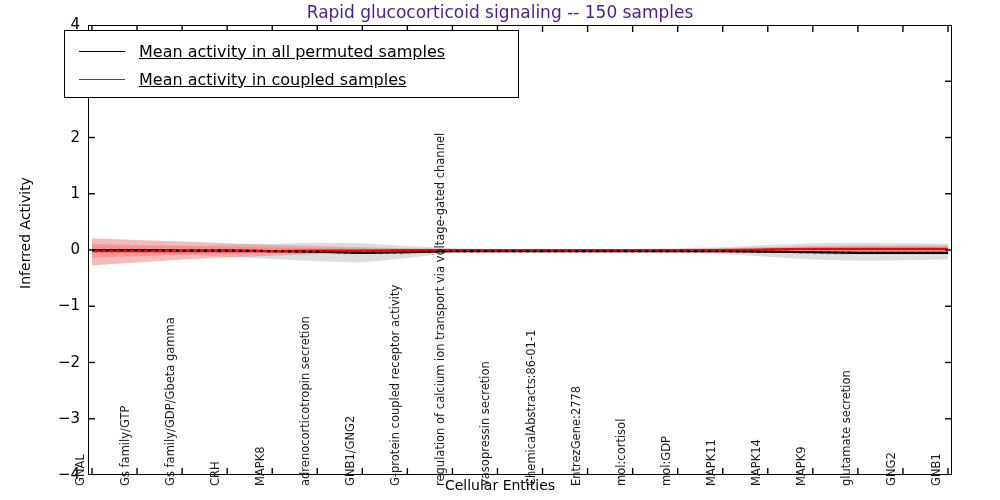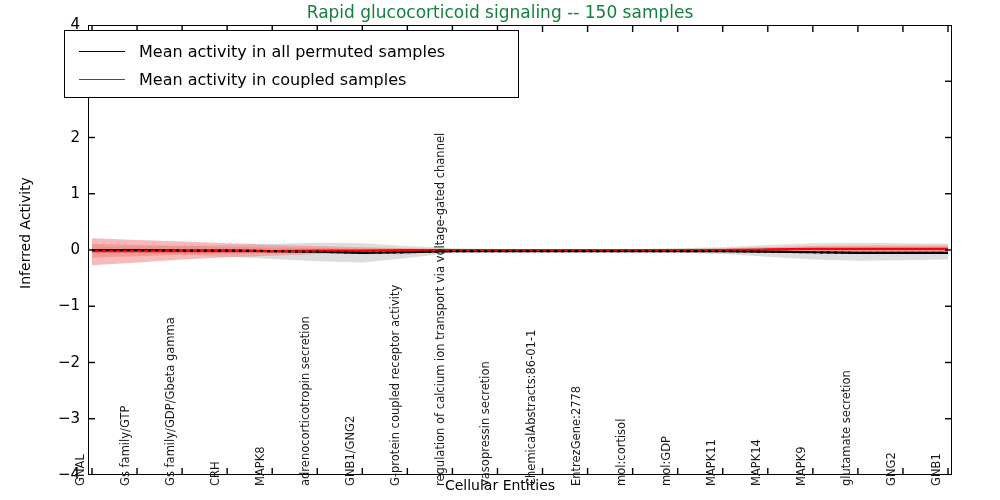--- a/index.html
+++ b/index.html
@@ -8,21 +8,21 @@
 
   .axes-frame{
     position:absolute;left:88px;top:25px;width:864px;height:450px;
     border:1.6px solid #000;box-sizing:border-box;background:#fff;
   }
 
   #plot-svg{position:absolute;left:88px;top:25px;width:864px;height:450px;}
 
   .title{
     position:absolute;left:0;top:2px;width:1000px;text-align:center;
-    font-size:17px;color:#15803d;white-space:nowrap;
+    font-size:17px;color:#4c1d95;white-space:nowrap;
   }
   .xlabel{
     position:absolute;left:0;top:477px;width:1000px;text-align:center;
     font-size:14px;color:#000;
   }
   .ylabel{
     position:absolute;left:-95px;top:225px;width:240px;text-align:center;
     font-size:14px;color:#000;transform:rotate(-90deg);transform-origin:center center;
   }
 
@@ -37,21 +37,21 @@
   }
 
   .legend{
     position:absolute;left:64px;top:30px;width:455px;height:68px;
     border:1.4px solid #000;background:#fff;box-sizing:border-box;
     padding:6px 10px 6px 10px;z-index:40;
   }
   .legend-row{display:flex;align-items:center;height:28px;}
   .legend-swatch{width:46px;height:0;border-top:1.6px solid #000;margin:0 14px 0 4px;}
   .legend-swatch.red{border-top-color:#ff0000;}
-  .legend-text{font-size:16px;color:#000;}
+  .legend-text{font-size:16px;color:#000;text-decoration:underline;}
   .overlay-label{z-index:30;}
 </style>
 </head>
 <body>
 
 <div id="fig">
 
   <div class="title">Rapid glucocorticoid signaling -- 150 samples</div>
 
   <div class="ylabel">Inferred Activity</div>

